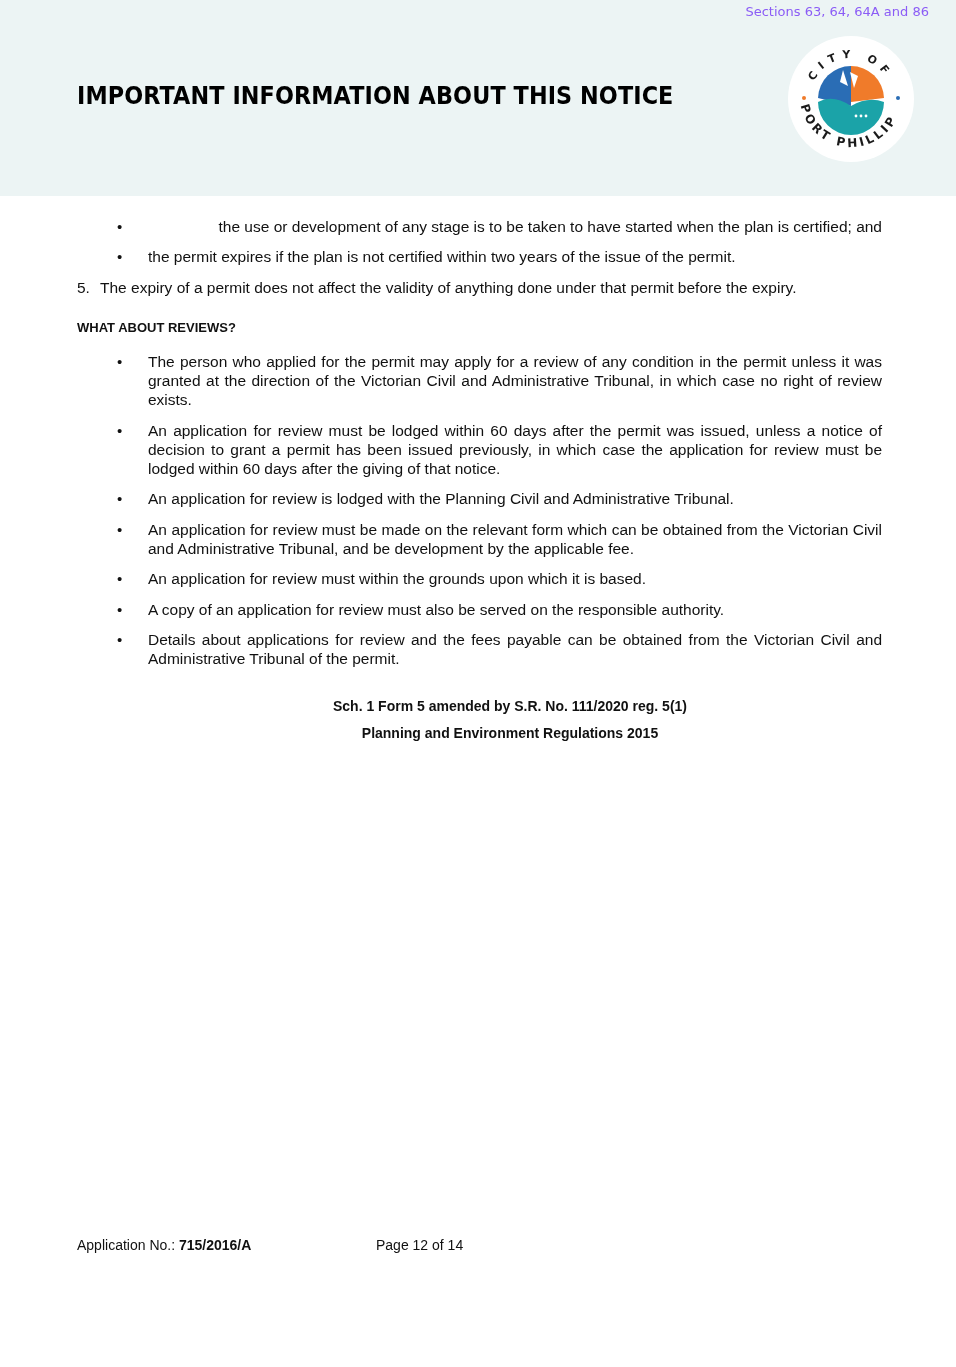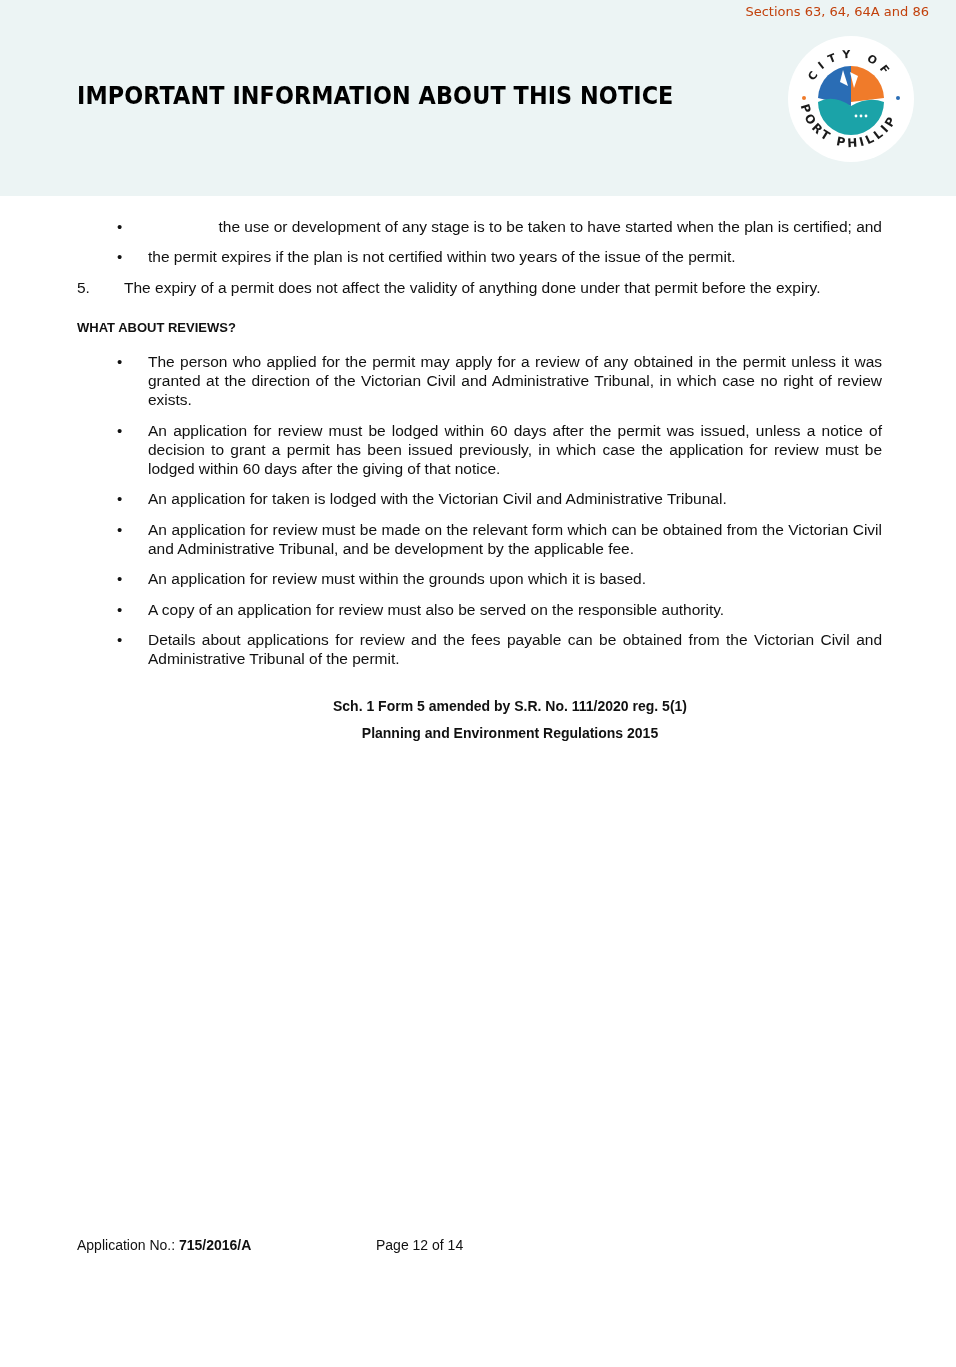--- a/index.html
+++ b/index.html
@@ -1,27 +1,27 @@
 <!DOCTYPE html>
 <html><head>
 <meta charset="utf-8">
 <style>
   html, body { margin: 0; padding: 0; background: #ffffff; }
   body { width: 956px; height: 1367px; position: relative; overflow: hidden; font-family: "Liberation Sans", sans-serif; color: #111; }
   .header-band { position: absolute; left: 0; top: 0; width: 956px; height: 196px; background: #ecf4f4; }
-  .sections-ref { position: absolute; right: 27px; top: 4px; font-family: "DejaVu Sans", sans-serif; font-size: 13px; color: #c2410c; }
+  .sections-ref { position: absolute; right: 27px; top: 4px; font-family: "DejaVu Sans", sans-serif; font-size: 13px; color: #8b5cf6; }
   .main-title { position: absolute; left: 77px; top: 82px; font-family: "DejaVu Sans", sans-serif; font-weight: bold; font-size: 24px; color: #000; letter-spacing: 0.1px; transform: scaleX(0.93); transform-origin: left center; }
   .logo { position: absolute; left: 788px; top: 36px; width: 126px; height: 126px; }
   .content { position: absolute; left: 0; top: 0; width: 956px; }
   .bullet-row { position: absolute; left: 0; width: 956px; font-size: 15.5px; line-height: 19px; }
   .bullet-dot { position: absolute; left: 117px; font-size: 15px; }
   .bullet-text { position: absolute; left: 148px; width: 734px; text-align: justify; }
   .num-row { position: absolute; left: 0; width: 956px; font-size: 15.5px; line-height: 19px; }
   .num-label { position: absolute; left: 77px; }
-  .num-text { position: absolute; left: 124px; width: 780px; }
+  .num-text { position: absolute; left: 100px; width: 780px; }
   .section-heading { position: absolute; left: 77px; top: 320px; font-weight: bold; font-size: 13px; }
   .center-note { position: absolute; left: 0; width: 1020px; text-align: center; font-weight: bold; font-size: 14px; }
   .footer { position: absolute; top: 1237px; font-size: 14px; }
 </style>
 </head>
 <body>
 
 <div class="header-band">
   <div class="sections-ref">Sections 63, 64, 64A and 86</div>
   <div class="main-title">IMPORTANT INFORMATION ABOUT THIS NOTICE</div>
@@ -60,29 +60,29 @@
   </div>
   <div class="num-row" style="top:278px;">
     <span class="num-label">5.</span>
     <span class="num-text">The expiry of a permit does not affect the validity of anything done under that permit before the expiry.</span>
   </div>
 
   <div class="section-heading">WHAT ABOUT REVIEWS?</div>
 
   <div class="bullet-row" style="top:352px;">
     <span class="bullet-dot">•</span>
-    <span class="bullet-text">The person who applied for the permit may apply for a review of any obtained in the permit unless it was granted at the direction of the Victorian Civil and Administrative Tribunal, in which case no right of review exists.</span>
+    <span class="bullet-text">The person who applied for the permit may apply for a review of any condition in the permit unless it was granted at the direction of the Victorian Civil and Administrative Tribunal, in which case no right of review exists.</span>
   </div>
   <div class="bullet-row" style="top:421px;">
     <span class="bullet-dot">•</span>
     <span class="bullet-text">An application for review must be lodged within 60 days after the permit was issued, unless a notice of decision to grant a permit has been issued previously, in which case the application for review must be lodged within 60 days after the giving of that notice.</span>
   </div>
   <div class="bullet-row" style="top:489px;">
     <span class="bullet-dot">•</span>
-    <span class="bullet-text">An application for taken is lodged with the Victorian Civil and Administrative Tribunal.</span>
+    <span class="bullet-text">An application for review is lodged with the Planning Civil and Administrative Tribunal.</span>
   </div>
   <div class="bullet-row" style="top:520px;">
     <span class="bullet-dot">•</span>
     <span class="bullet-text">An application for review must be made on the relevant form which can be obtained from the Victorian Civil and Administrative Tribunal, and be development by the applicable fee.</span>
   </div>
   <div class="bullet-row" style="top:569px;">
     <span class="bullet-dot">•</span>
     <span class="bullet-text">An application for review must within the grounds upon which it is based.</span>
   </div>
   <div class="bullet-row" style="top:600px;">

